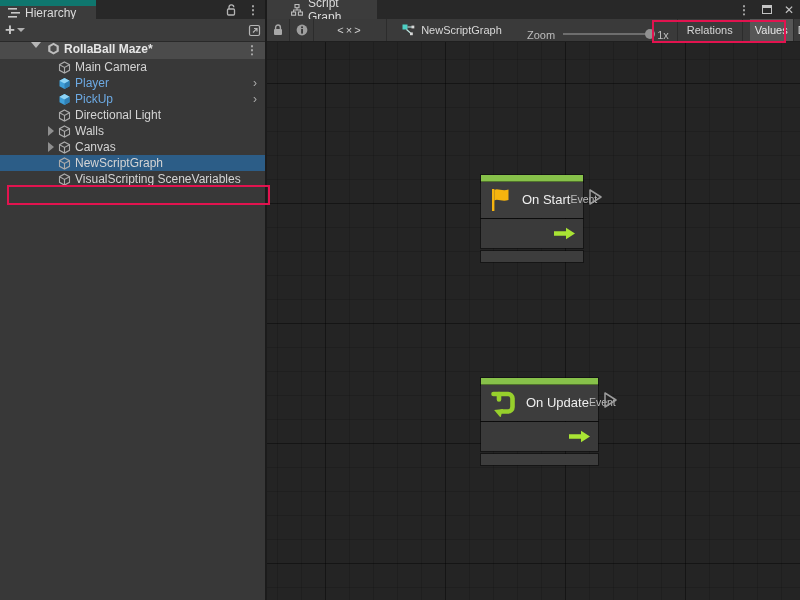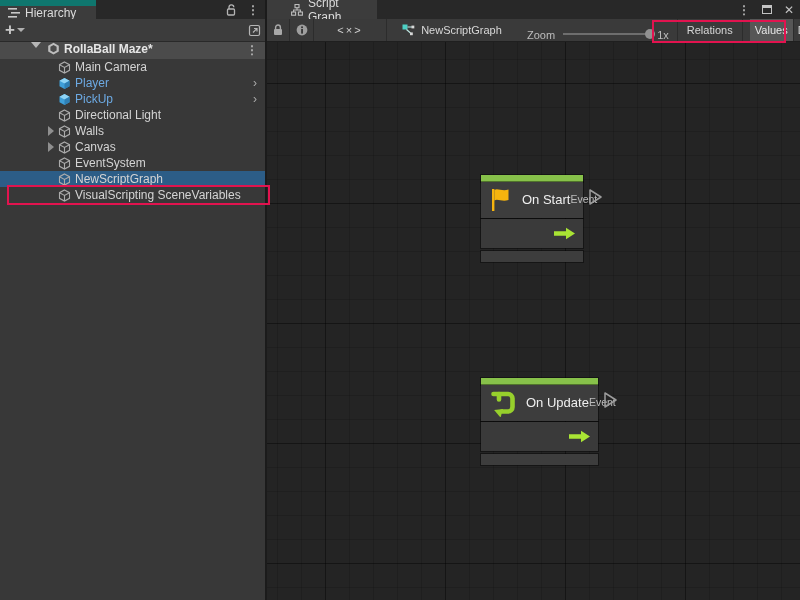--- a/index.html
+++ b/index.html
@@ -221,34 +221,20 @@
     <span class="obj-icon" style="display: block;">
       <svg width="13" height="13" viewBox="0 0 13 13">
         <path d="M6.5 1 L11.5 3.7 V9.3 L6.5 12 L1.5 9.3 V3.7 Z" fill="none" stroke="#ababab" stroke-width="1.1"></path>
         <path d="M1.5 3.7 L6.5 6.4 L11.5 3.7 M6.5 6.4 V12" fill="none" stroke="#ababab" stroke-width="1.1"></path>
       </svg>
     </span>
 
     <span class="row-label">Canvas</span>
 
   </div>
-        <div class="hier-row">
-    <span class="foldout" style="visibility: hidden;">
-            <span class="foldout-closed"></span>
-          </span>
-    <span class="obj-icon" style="display: block;">
-      <svg width="13" height="13" viewBox="0 0 13 13">
-        <path d="M6.5 1 L11.5 3.7 V9.3 L6.5 12 L1.5 9.3 V3.7 Z" fill="none" stroke="#ababab" stroke-width="1.1"></path>
-        <path d="M1.5 3.7 L6.5 6.4 L11.5 3.7 M6.5 6.4 V12" fill="none" stroke="#ababab" stroke-width="1.1"></path>
-      </svg>
-    </span>
-
-    <span class="row-label">EventSystem</span>
-
-  </div>
         <div class="hier-row selected">
     <span class="foldout" style="visibility: hidden;">
             <span class="foldout-closed"></span>
           </span>
     <span class="obj-icon" style="display: block;">
       <svg width="13" height="13" viewBox="0 0 13 13">
         <path d="M6.5 1 L11.5 3.7 V9.3 L6.5 12 L1.5 9.3 V3.7 Z" fill="none" stroke="#ababab" stroke-width="1.1"></path>
         <path d="M1.5 3.7 L6.5 6.4 L11.5 3.7 M6.5 6.4 V12" fill="none" stroke="#ababab" stroke-width="1.1"></path>
       </svg>
     </span>

